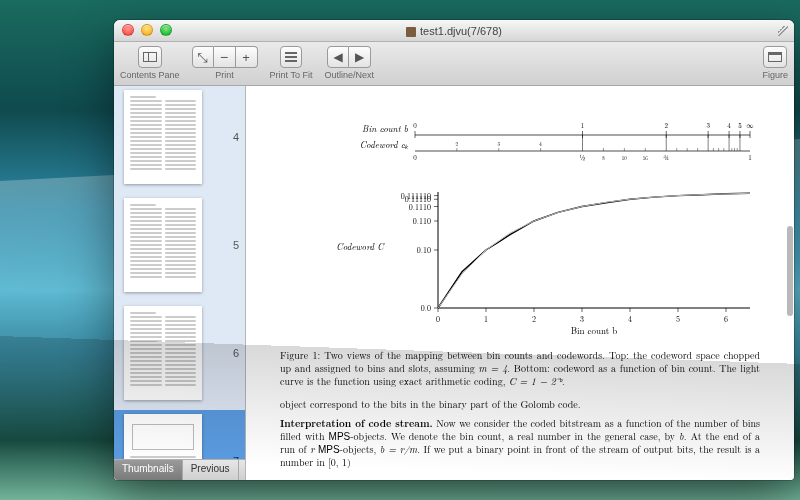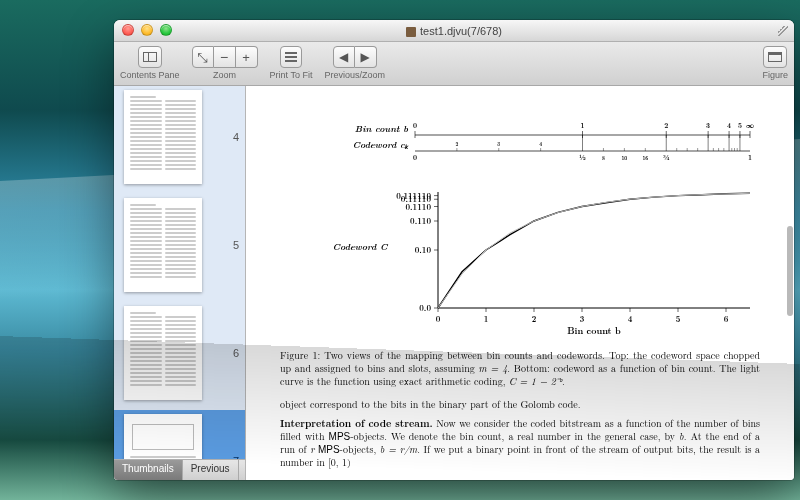--- a/index.html
+++ b/index.html
@@ -111,21 +111,21 @@
 }
 .tab.active{background:linear-gradient(#9a9a9a,#7a7a7a); color:#fff;}
 
 .content{
   flex:1; background:#fff; overflow:auto; position:relative;
   font-family:"Latin Modern Roman","Computer Modern",Georgia,serif;
   color:#000; padding:28px 34px 10px 34px; font-size:10px; line-height:1.3;
 }
 .scrollbar{position:absolute; right:1px; top:140px; width:6px; height:90px; background:#b9b9b9; border-radius:3px;}
 
-.chartwrap{margin:6px 14px 6px 40px;font-weight:bold;}
+.chartwrap{margin:6px 14px 6px 40px;}
 .figcap{margin:6px 0 10px; text-align:justify;font-size:10px;}
 .para{margin:6px 0; text-align:justify; font-size:10px;}
 .math{font-style:italic;}
 .sf{font-family:Helvetica,Arial,sans-serif; font-style:normal;}
 svg text{font-family:"Latin Modern Roman",Georgia,serif;}
 </style>
 </head>
 <body>
 
 <div class="window">
@@ -151,38 +151,38 @@
         <div class="tbtn">
             <span class="ic-shrink">⤡</span>
           </div>
         <div class="tbtn">
             <span class="ic-minus">−</span>
           </div>
         <div class="tbtn">
             <span class="ic-plus">+</span>
           </div>
       </div>
-      <div class="tlbl">Zoom</div>
+      <div class="tlbl">Print</div>
     </div>
     <div class="toolgroup">
       <div class="tbtn solo">
           <span class="ic-bars"></span>
         </div>
       <div class="tlbl">Print To Fit</div>
     </div>
     <div class="toolgroup">
       <div class="seg">
         <div class="tbtn">
             <span class="ic-arrow">◀</span>
           </div>
         <div class="tbtn">
             <span class="ic-arrow">▶</span>
           </div>
       </div>
-      <div class="tlbl">Previous/Zoom</div>
+      <div class="tlbl">Outline/Next</div>
     </div>
     <div class="spacer"></div>
     <div class="toolgroup">
       <div class="tbtn solo">
           <span class="ic-print"></span>
         </div>
       <div class="tlbl">Figure</div>
     </div>
   </div>
 

